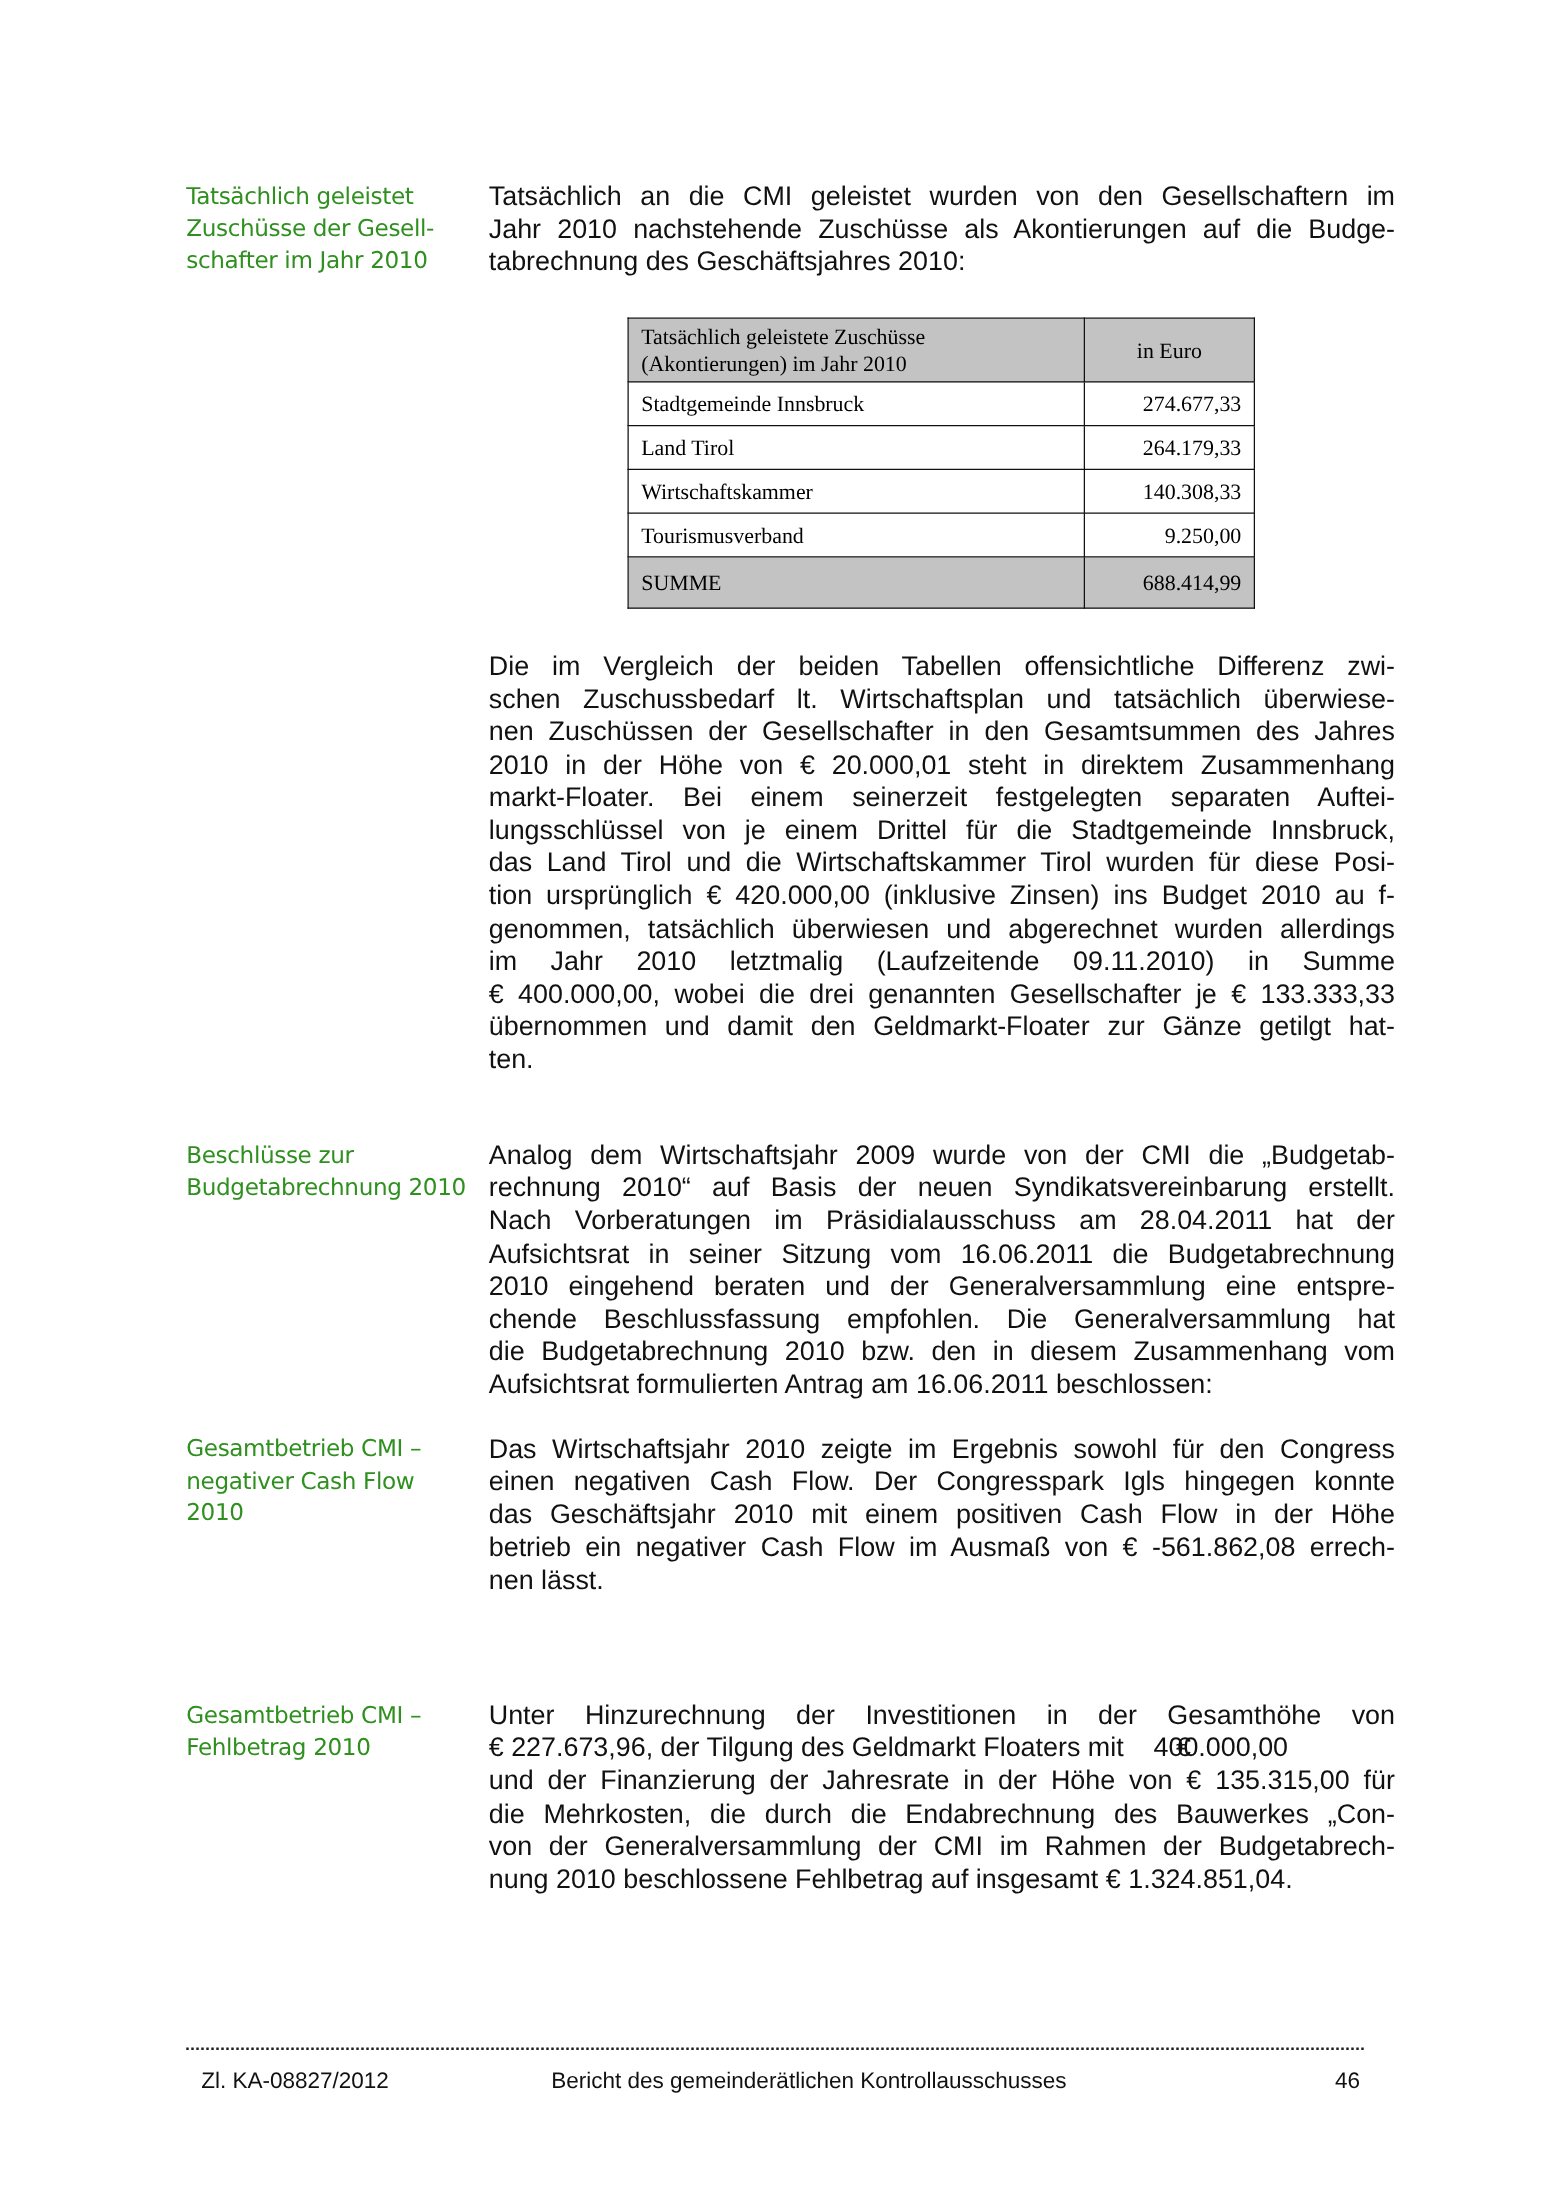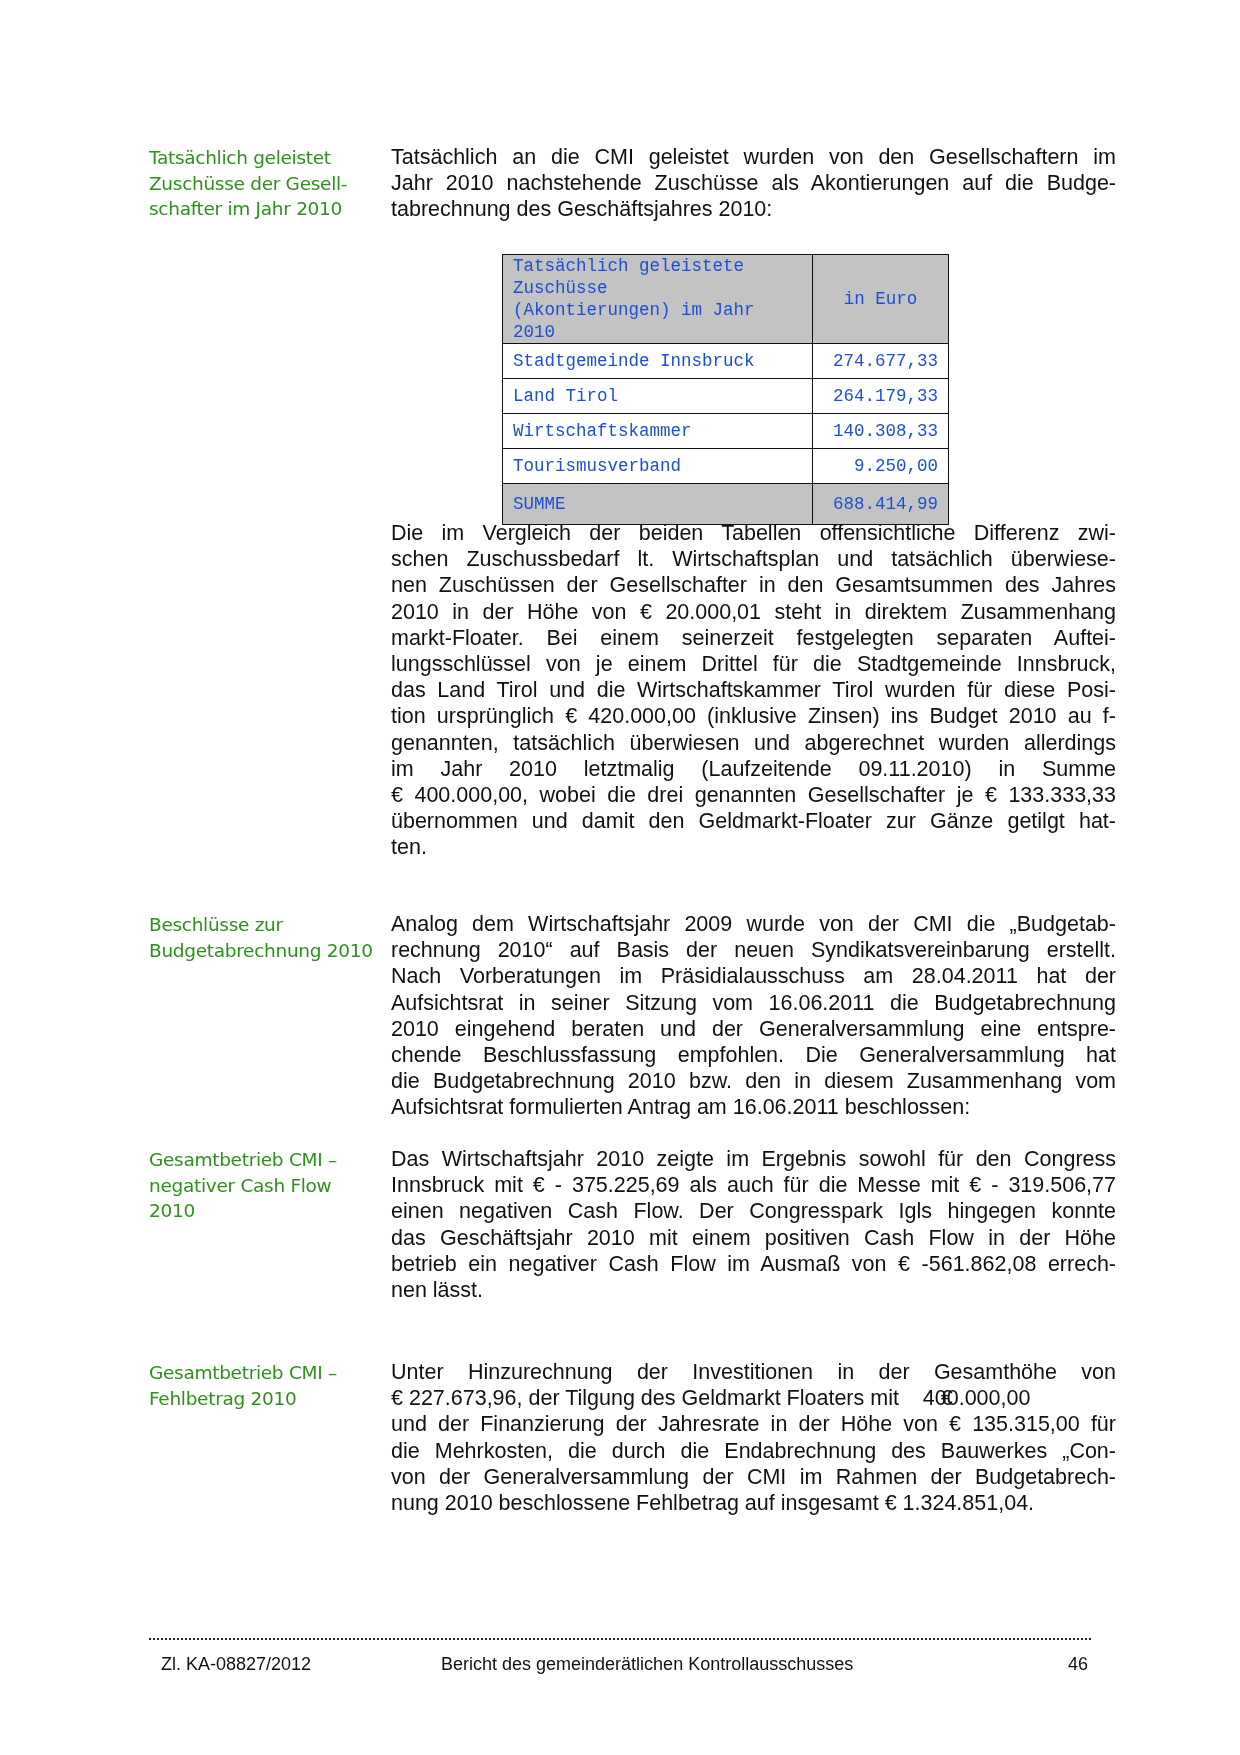--- a/index.html
+++ b/index.html
@@ -12,23 +12,23 @@
     }
     .side span { display: block; white-space: nowrap; }
     .body {
       position: absolute; left: 391px; width: 725px;
       font-family: "Liberation Sans", sans-serif; font-size: 21.5px; line-height: 26.2px;
       color: #111; 
     }
     .body .line { display: block; white-space: nowrap; text-align: justify; text-align-last: justify; height: 26.2px; }
     .body .line.last { text-align-last: left; }
     table.grant {
-      position: absolute; left: 502px; top: 254px; width: 447px;
+      position: absolute; left: 502px; top: 254px; width: 502px;
       border-collapse: collapse;
-      font-family: Liberation Mono, monospace; font-size: 17.5px; color: #1d4ed8;
+      font-family: Liberation Serif, serif; font-size: 17.5px; color: #000000;
     }
     table.grant td { border: 1.5px solid #111; padding: 0 10px; }
     table.grant tr.hdr td { background: #c3c3c3; height: 50px; line-height: 22px; }
     table.grant tr.row td { height: 34px; background: #fff; }
     table.grant tr.sum td { background: #c3c3c3; height: 40px; }
     table.grant td.num { text-align: right; width: 115px; }
     table.grant tr.hdr td.num { text-align: center; }
     .footer-rule {
       position: absolute; left: 149px; top: 1638px; width: 942px; height: 0;
       border-top: 2px dotted #222;
@@ -90,21 +90,21 @@
 
   <div class="body" style="top:520px;">
     <span class="line">Die im Vergleich der beiden Tabellen offensichtliche Differenz zwi-</span>
     <span class="line">schen Zuschussbedarf lt. Wirtschaftsplan und tatsächlich überwiese-</span>
     <span class="line">nen Zuschüssen der Gesellschafter in den Gesamtsummen des Jahres</span>
     <span class="line">2010 in der Höhe von € 20.000,01 steht in direktem   Zusammenhang</span>
     <span class="line">markt-Floater. Bei einem seinerzeit festgelegten separaten Auftei-</span>
     <span class="line">lungsschlüssel von je einem Drittel für die Stadtgemeinde Innsbruck,</span>
     <span class="line">das Land Tirol und die Wirtschaftskammer Tirol wurden für diese Posi-</span>
     <span class="line">tion ursprünglich € 420.000,00 (inklusive Zinsen) ins Budget 2010 au f-</span>
-    <span class="line">genannten, tatsächlich überwiesen und abgerechnet wurden allerdings</span>
+    <span class="line">genommen, tatsächlich überwiesen und abgerechnet wurden allerdings</span>
     <span class="line">im Jahr 2010 letztmalig (Laufzeitende 09.11.2010) in Summe</span>
     <span class="line">€ 400.000,00, wobei die drei genannten Gesellschafter je € 133.333,33</span>
     <span class="line">übernommen und damit den Geldmarkt-Floater zur Gänze getilgt hat-</span>
     <span class="line last">ten.</span>
   </div>
 
   <div class="side" style="top:912px;">
     <span>Beschlüsse zur</span>
     <span>Budgetabrechnung 2010</span>
   </div>
@@ -119,21 +119,20 @@
     <span class="line last">Aufsichtsrat formulierten Antrag am 16.06.2011 beschlossen:</span>
   </div>
 
   <div class="side" style="top:1147px;">
     <span>Gesamtbetrieb CMI –</span>
     <span>negativer Cash Flow</span>
     <span>2010</span>
   </div>
   <div class="body" style="top:1146px;">
     <span class="line">Das Wirtschaftsjahr 2010 zeigte im Ergebnis sowohl für den Congress</span>
-    <span class="line">Innsbruck mit € - 375.225,69 als auch für die Messe mit € - 319.506,77</span>
     <span class="line">einen negativen Cash Flow. Der Congresspark Igls hingegen konnte</span>
     <span class="line">das Geschäftsjahr 2010 mit einem positiven Cash Flow in der Höhe</span>
     <span class="line">betrieb ein negativer Cash Flow im Ausmaß von € -561.862,08 errech-</span>
     <span class="line last">nen lässt.</span>
   </div>
 
   <div class="side" style="top:1360px;">
     <span>Gesamtbetrieb CMI –</span>
     <span>Fehlbetrag 2010</span>
   </div>

